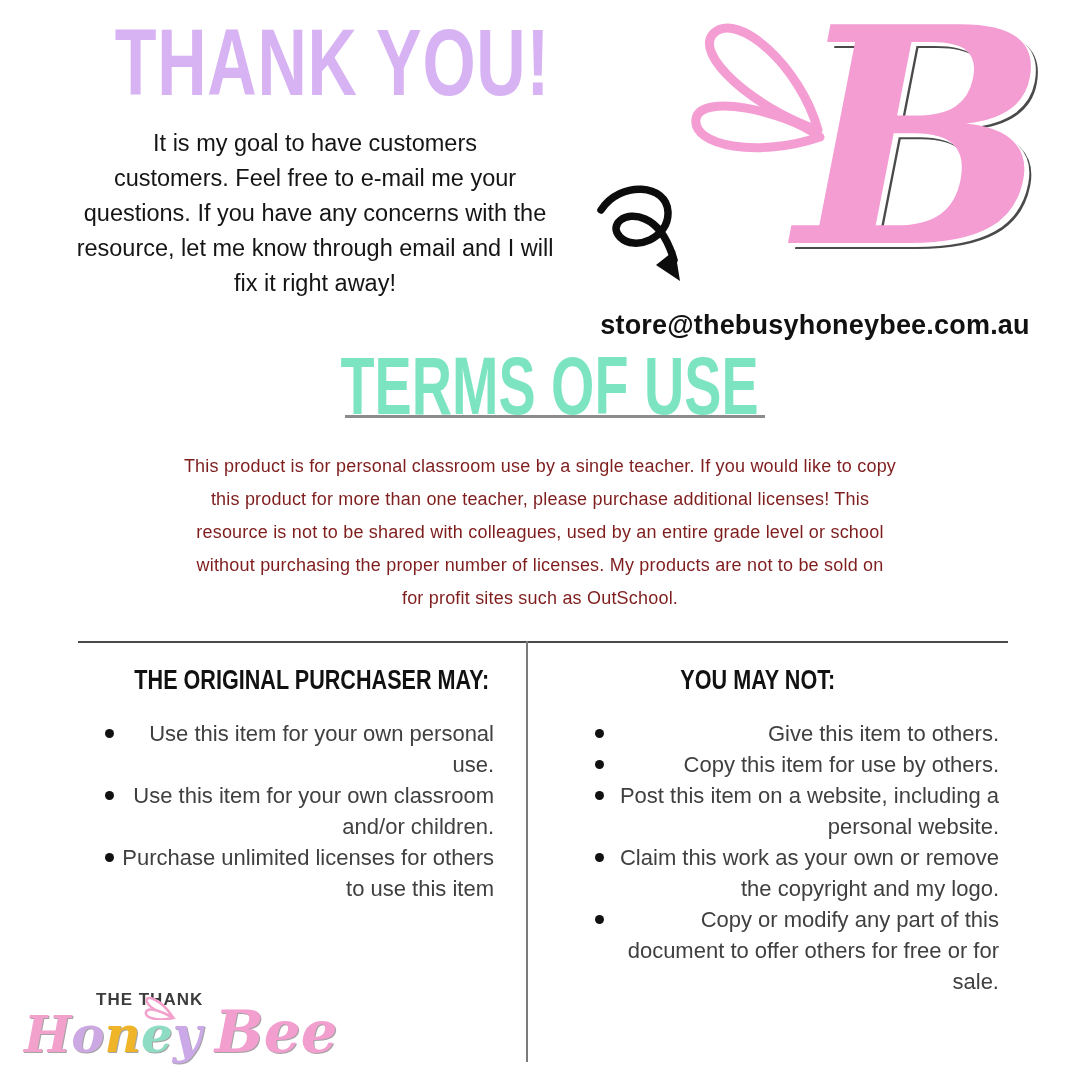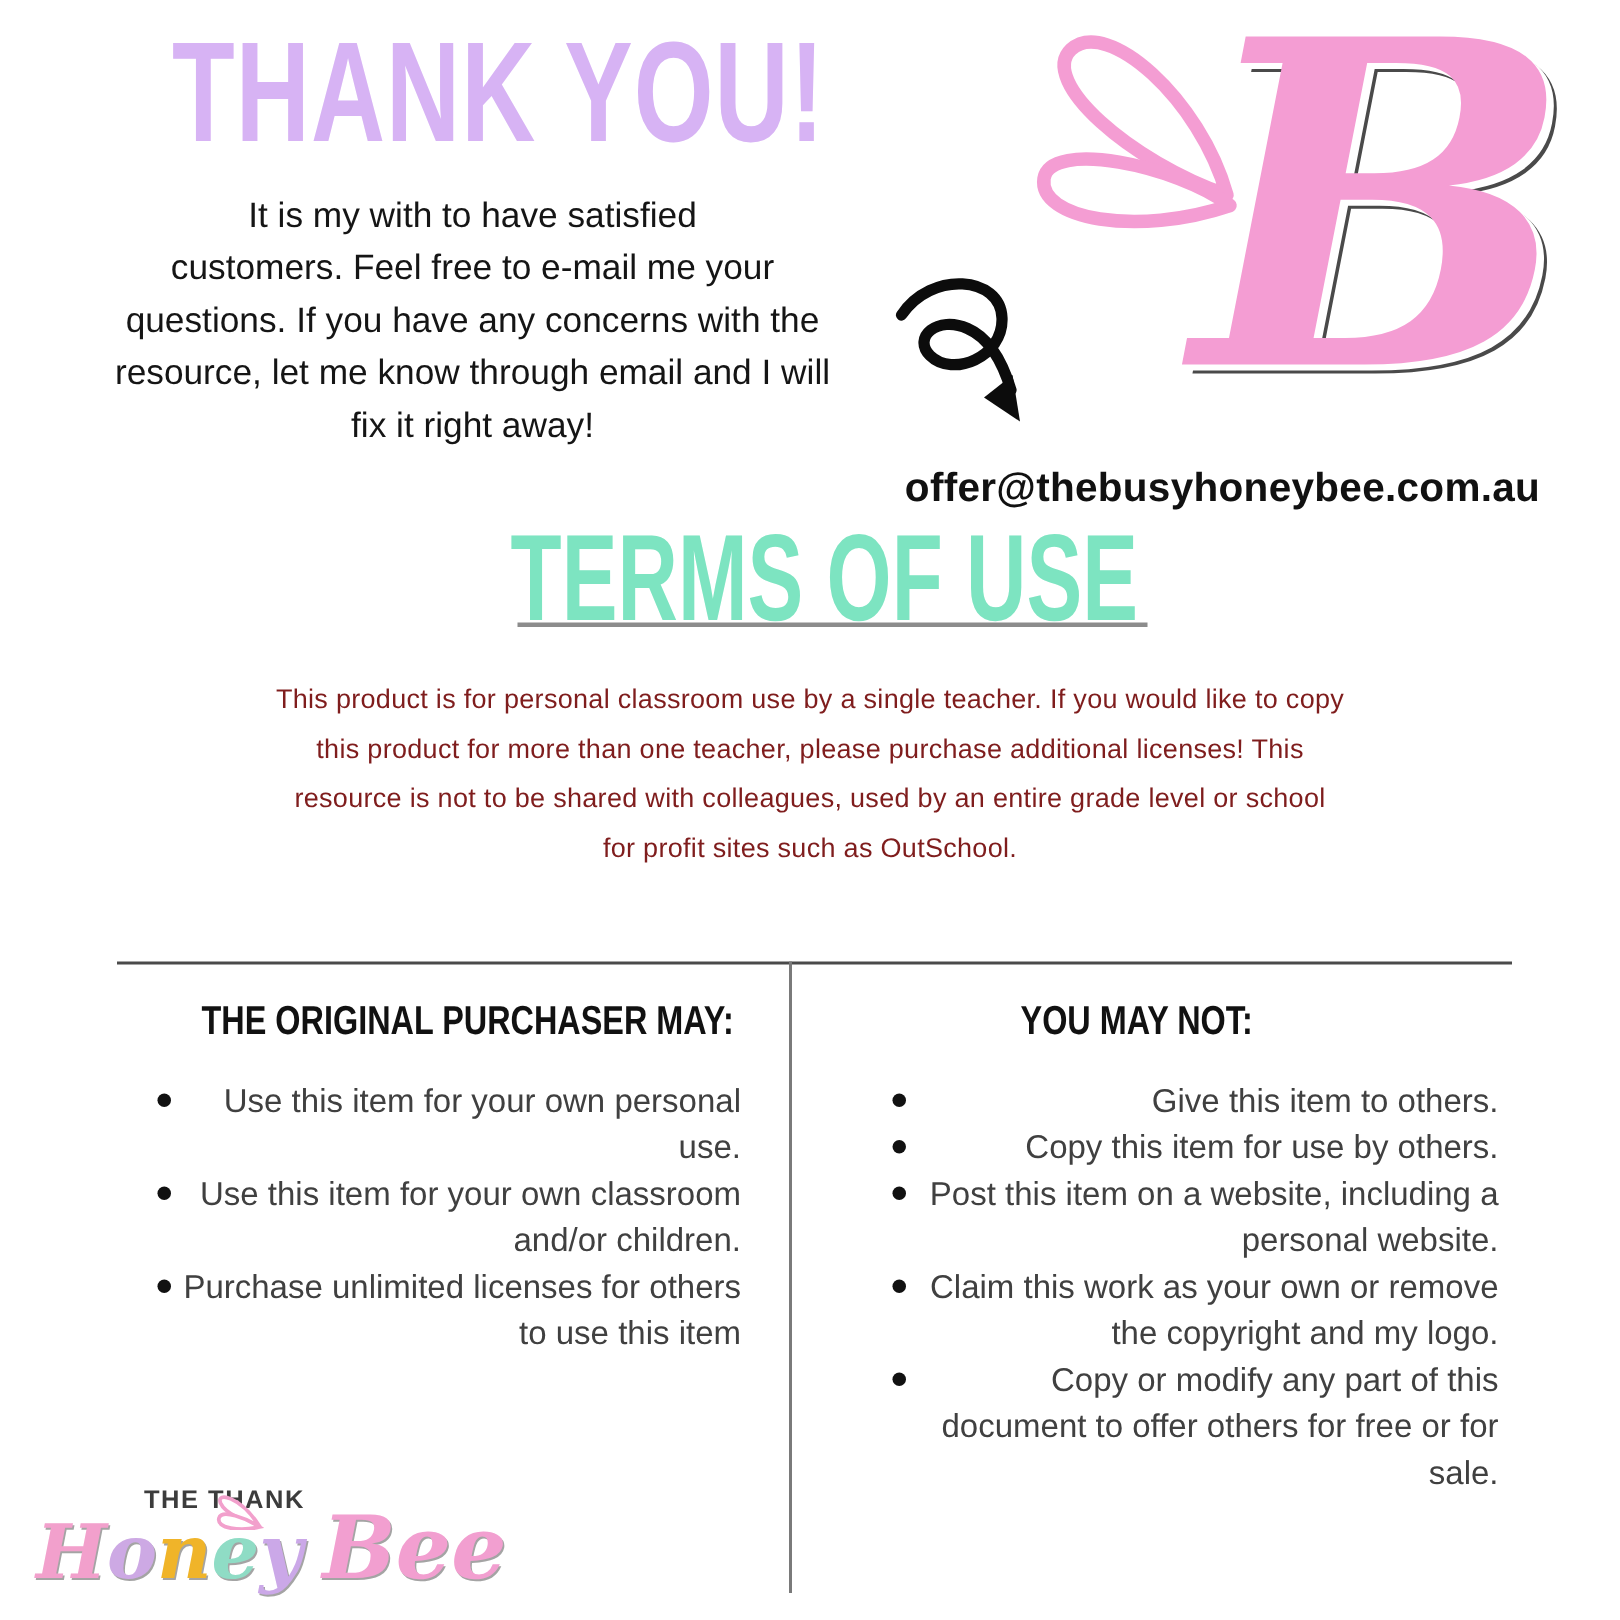--- a/index.html
+++ b/index.html
@@ -68,50 +68,51 @@
 </head>
 <body>
 
 <div class="page">
 
   <div class="abs center thank-title">
     <span class="condensed" style="color: rgb(215, 179, 244);">THANK YOU!</span>
   </div>
 
   <div class="abs center intro">
-    <div>It is my with to have satisfied</div>
+    <div>It is my goal to have customers</div>
     <div>customers. Feel free to e-mail me your</div>
     <div>questions. If you have any concerns with the</div>
     <div>resource, let me know through email and I will</div>
     <div>fix it right away!</div>
   </div>
 
   <svg class="abs swirl" viewBox="0 0 100 115">
     <path d="M6,32 C26,2 72,6 73,34 C74,60 40,74 25,59 C13,47 30,32 50,41 C64,47 73,62 79,82" fill="none" stroke="#0c0c0c" stroke-width="7.5" stroke-linecap="round"></path>
     <path d="M85,103 L61,87 L80,72 Z" fill="#0c0c0c"></path>
   </svg>
 
   <svg class="abs wings" viewBox="0 0 152 140">
     <path d="M130,114 C66,92 4,38 26,17 C50,-5 112,50 130,114 Z" fill="#ffffff" stroke="#F49DD3" stroke-width="9" stroke-linejoin="round"></path>
     <path d="M132,121 C70,142 4,130 8,103 C12,77 96,94 132,121 Z" fill="#ffffff" stroke="#F49DD3" stroke-width="9" stroke-linejoin="round"></path>
   </svg>
 
   <div class="abs logo-b" style="color: rgb(244, 157, 211);">B</div>
 
-  <div class="abs center email">offer@thebusyhoneybee.com.au</div>
+  <div class="abs center email">store@thebusyhoneybee.com.au</div>
 
   <div class="abs center terms-title">
     <span class="condensed" style="color: rgb(125, 228, 193);">TERMS OF USE</span>
   </div>
   <div class="abs terms-underline"></div>
 
   <div class="abs center terms-par">
     <div>This product is for personal classroom use by a single teacher. If you would like to copy</div>
     <div>this product for more than one teacher, please purchase additional licenses! This</div>
     <div>resource is not to be shared with colleagues, used by an entire grade level or school</div>
+    <div>without purchasing the proper number of licenses. My products are not to be sold on</div>
     <div>for profit sites such as OutSchool.</div>
   </div>
 
   <div class="abs hdiv"></div>
   <div class="abs vdiv"></div>
 
   <div class="abs center col-header col-header-left">
     <span class="condensed-sm">THE ORIGINAL PURCHASER MAY:</span>
   </div>
   <div class="abs center col-header col-header-right">

